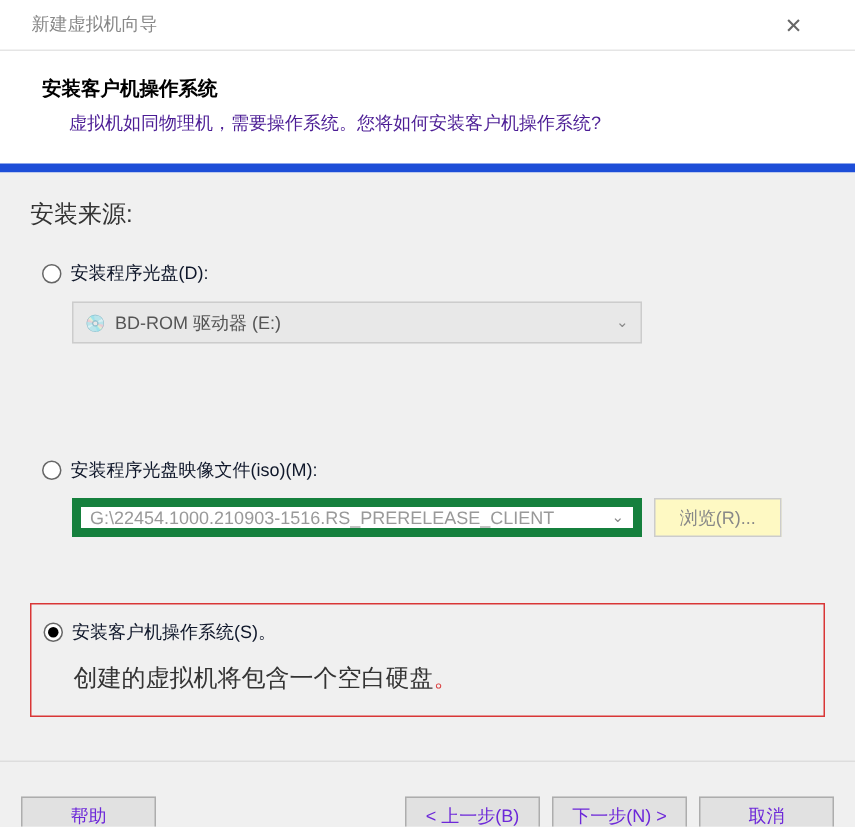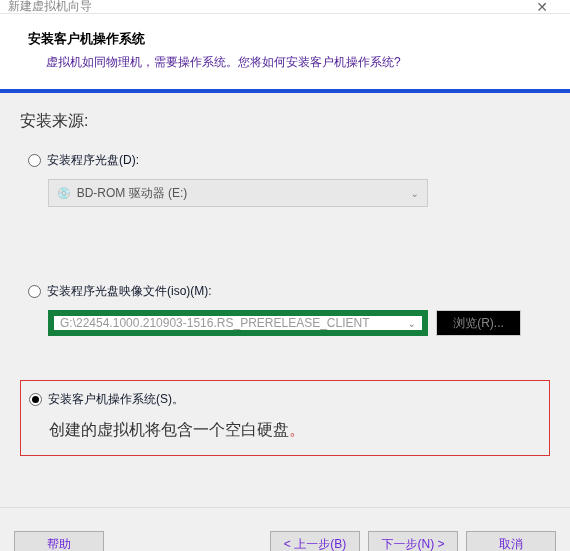--- a/index.html
+++ b/index.html
@@ -6,43 +6,43 @@
     body {
       font-family: "Microsoft YaHei", "Segoe UI", sans-serif;
       font-size: 12px;
       background: #f0f0f0;
       width: 570px;
       height: 551px;
       overflow: hidden;
       position: relative;
     }
     .titlebar {
-      height: 14px;
+      height: 34px;
       background: #fff;
       border-bottom: 1px solid #e5e5e5;
       display: flex;
       align-items: center;
-      padding: 0 8px;
+      padding: 0 21px;
       color: #888;
       font-size: 12px;
     }
     .titlebar-title { flex: 1; }
     .close-btn {
       width: 40px;
       height: 28px;
       display: flex;
       align-items: center;
       justify-content: center;
       color: #666;
       font-size: 14px;
     }
     .header {
       background: #fff;
       padding: 16px 28px 18px 28px;
-      border-bottom: 4px solid #1d4ed8;
+      border-bottom: 6px solid #1d4ed8;
     }
     .header-title {
       font-weight: bold;
       font-size: 13px;
       color: #000;
       margin-bottom: 6px;
     }
     .header-subtitle {
       font-size: 12px;
       color: #4c1d95;
@@ -135,21 +135,21 @@
       position: absolute;
       right: 6px;
       color: #888;
       font-size: 10px;
       background: #fff;
       padding-left: 4px;
     }
     .browse-btn {
       width: 85px;
       height: 26px;
-      background: #000000;
+      background: #fef9c3;
       border: 1px solid #ccc;
       color: #888;
       font-size: 12px;
       display: flex;
       align-items: center;
       justify-content: center;
     }
     .highlight-box {
       border: 1px solid #d93636;
       padding: 10px 8px 14px 8px;

